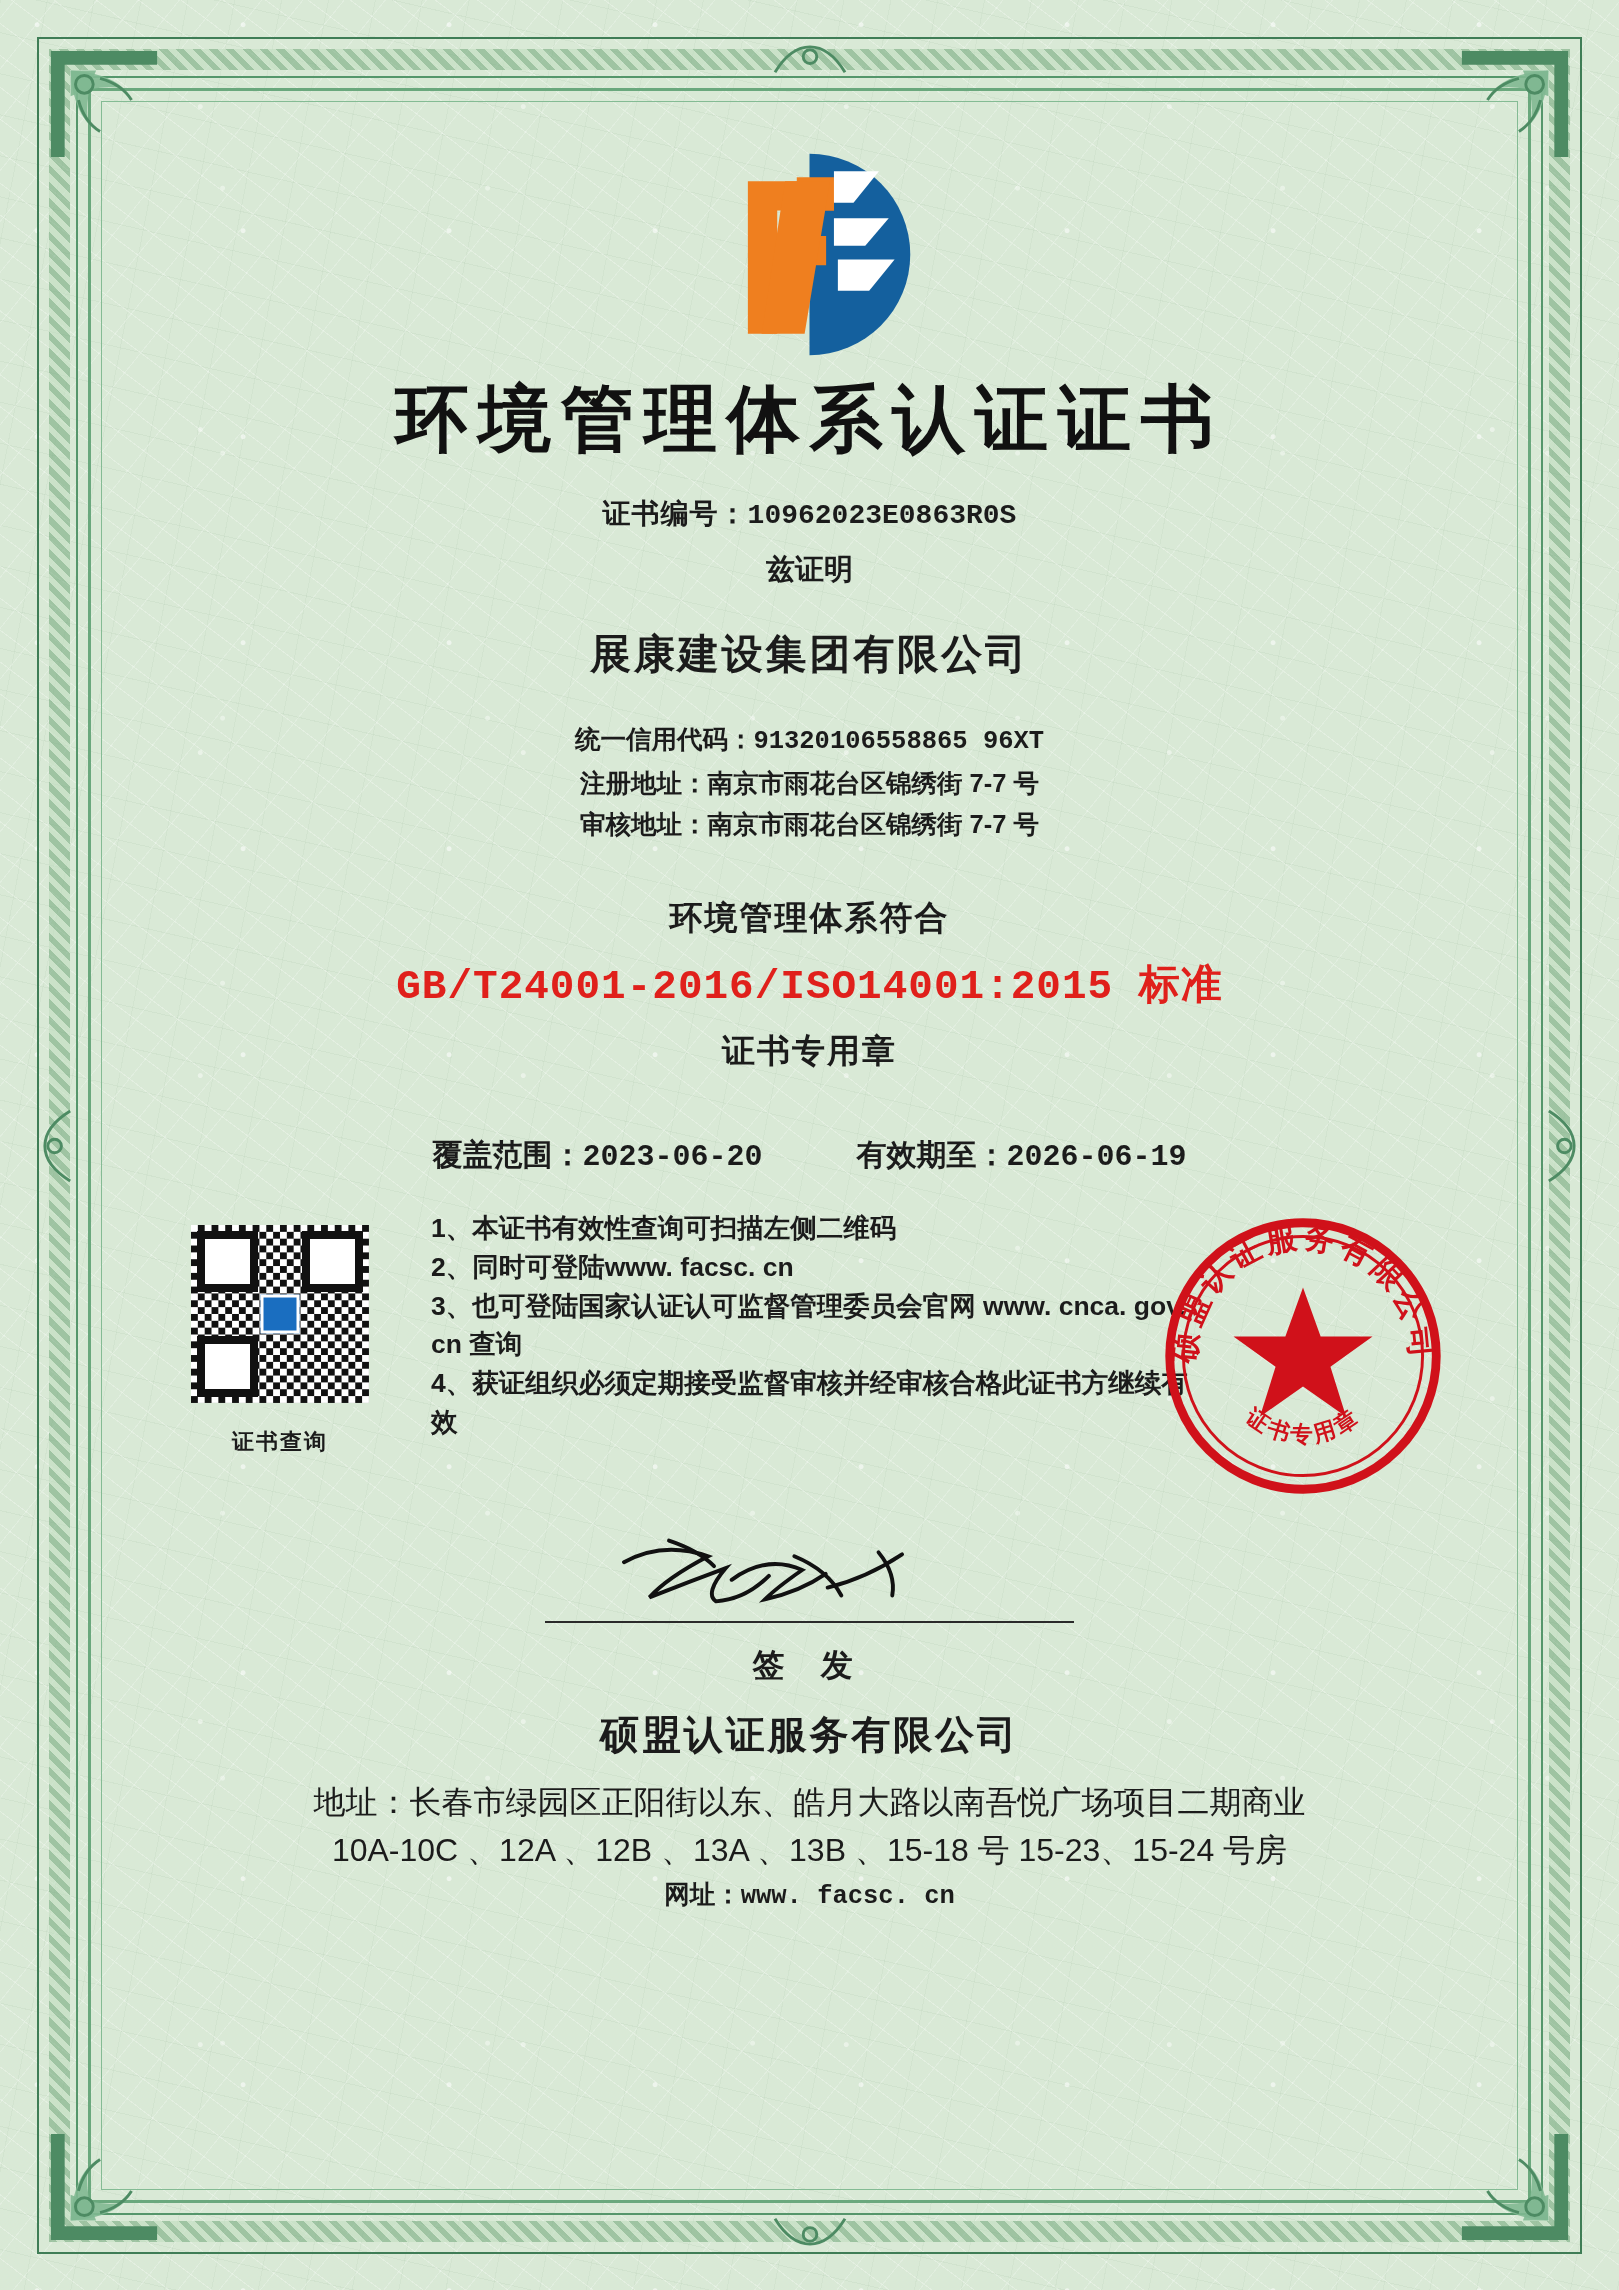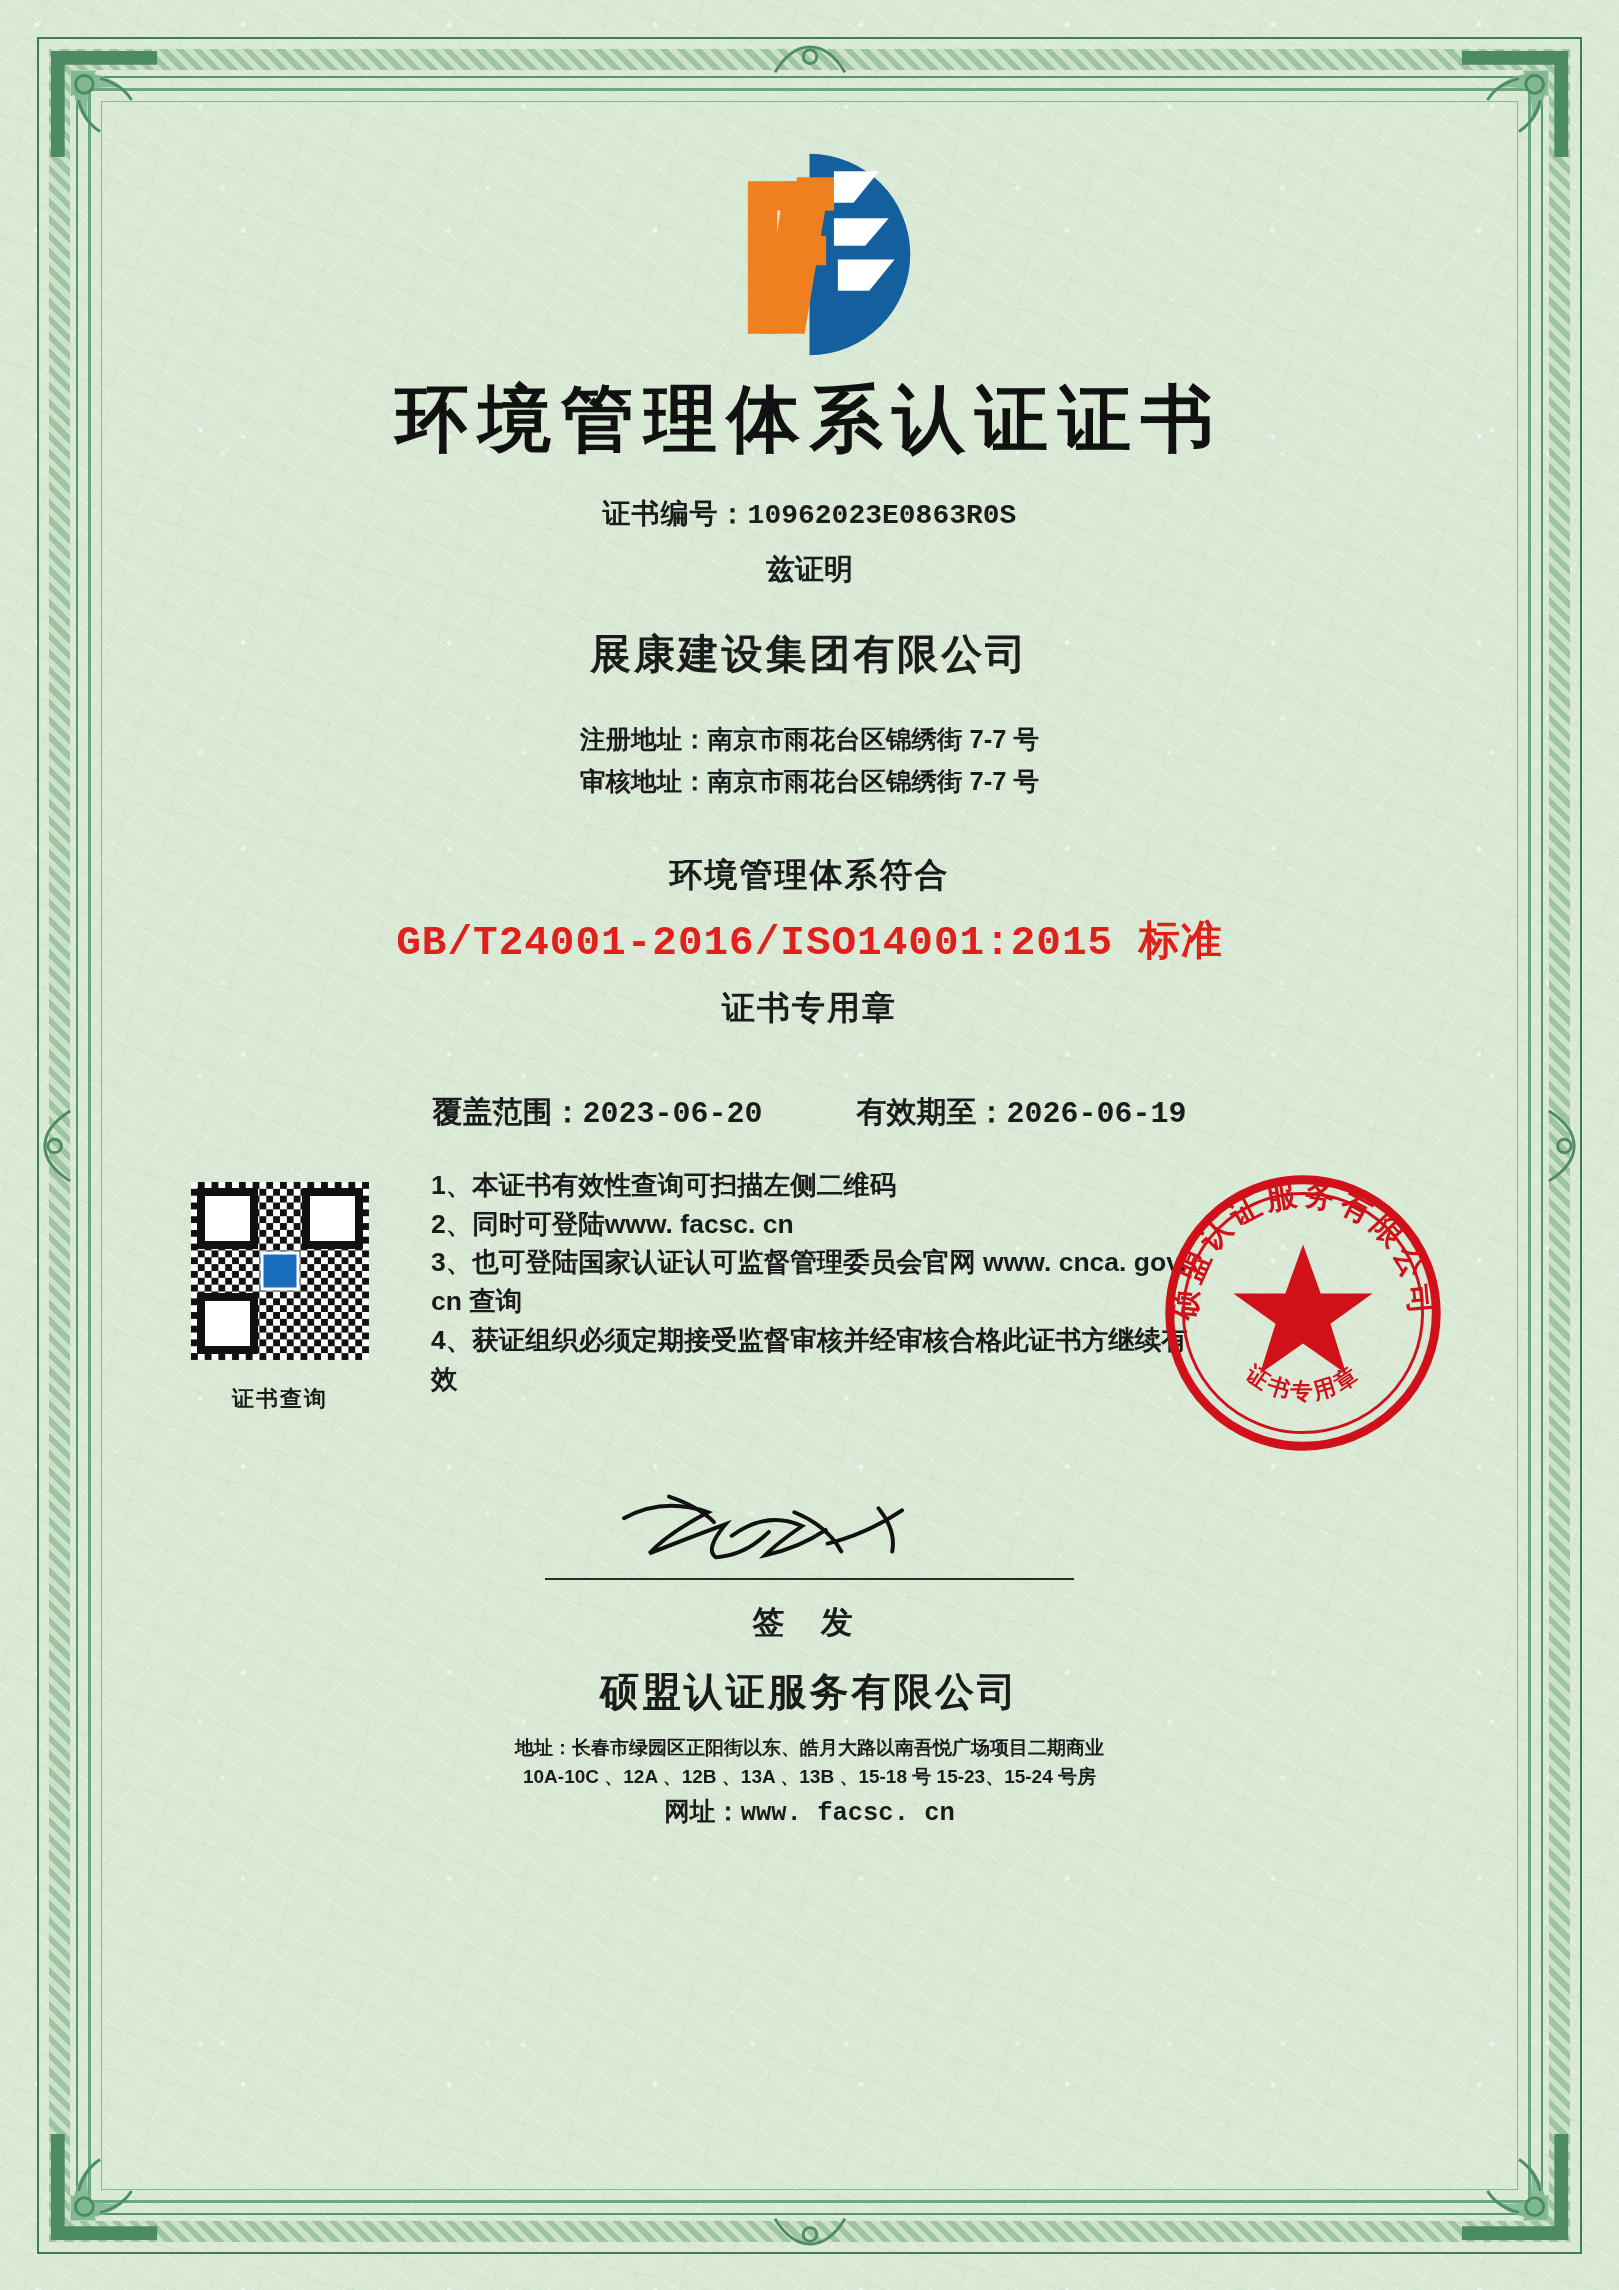--- a/index.html
+++ b/index.html
@@ -301,23 +301,23 @@
 
   .issuer {
     margin-top: 19.6px;
     font-size: 39px;
     font-weight: bold;
     letter-spacing: 2.9px;
   }
 
   .addr {
     margin-top: 15.7px;
-    font-size: 19px;
+    font-size: 32px;
     line-height: 1.5;
-    font-weight: bold;
+    font-weight: normal;
   }
   .website { margin-top: 3px; font-size: 25.5px; font-weight: bold; }
   .website .mono { font-family: "Liberation Mono", monospace; }
 </style>
 </head>
 <body>
 
 <div class="cert-page">
 
   <div class="bg-texture"></div>
@@ -414,20 +414,23 @@
 
     <div class="cert-no">
       <span>证书编号：</span><span class="mono">10962023E0863R0S</span>
     </div>
 
     <div class="hereby">兹证明</div>
 
     <div class="company">展康建设集团有限公司</div>
 
     <div class="meta">
+      <div>
+        <span>统一信用代码：</span><span class="mono">91320106558865 96XT</span>
+      </div>
       <div>
         <span>注册地址：</span><span class="val">南京市雨花台区锦绣街 7-7 号</span>
       </div>
       <div>
         <span>审核地址：</span><span class="val">南京市雨花台区锦绣街 7-7 号</span>
       </div>
     </div>
 
     <div class="conform">环境管理体系符合</div>
     <div class="standard">GB/T24001-2016/ISO14001:2015 标准</div>

